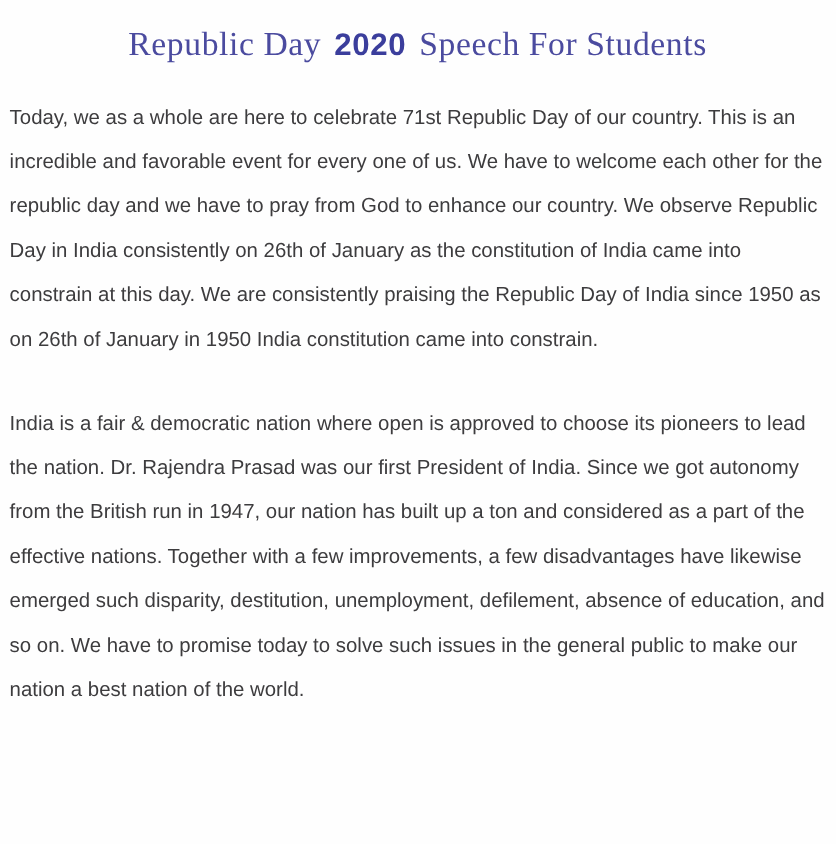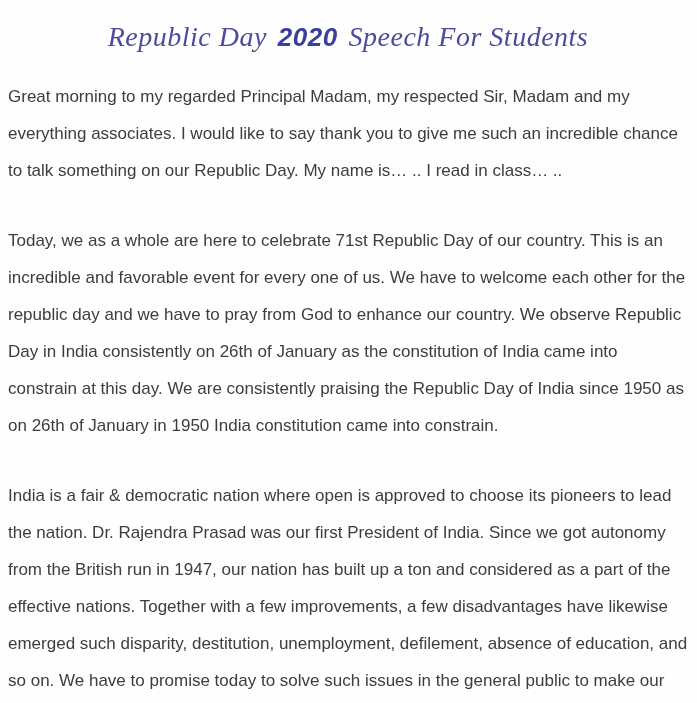--- a/index.html
+++ b/index.html
@@ -14,21 +14,20 @@
     box-sizing: border-box;
     padding: 12px 9px 0 8px;
     overflow: hidden;
     font-family: "Liberation Sans", "DejaVu Sans", sans-serif;
   }
   .doc-title {
     text-align: center;
     margin: 8px 0 26px 0;
     font-weight: normal;
     line-height: 30px;
-    font-style: italic;
   }
   .title-serif {
     font-family: "Liberation Serif", "DejaVu Serif", serif;
     font-size: 28px;
     color: #4b4b9f;
     letter-spacing: 0.5px;
   }
   .title-year {
     font-family: "Liberation Sans", "DejaVu Sans", sans-serif;
     font-size: 26px;
@@ -49,17 +48,16 @@
 <body>
 
 <div class="page">
   <h1 class="doc-title">
     <span class="title-serif">Republic Day</span>
     <span class="title-year">2020</span>
     <span class="title-serif">Speech For Students</span>
   </h1>
 
   <div class="body-text">
-    <p>Great morning to my regarded Principal Madam, my respected Sir, Madam and my everything associates. I would like to say thank you to give me such an incredible chance to talk something on our Republic Day. My name is… .. I read in class… ..</p>
     <p>Today, we as a whole are here to celebrate 71st Republic Day of our country. This is an incredible and favorable event for every one of us. We have to welcome each other for the republic day and we have to pray from God to enhance our country. We observe Republic Day in India consistently on 26th of January as the constitution of India came into constrain at this day. We are consistently praising the Republic Day of India since 1950 as on 26th of January in 1950 India constitution came into constrain.</p>
     <p>India is a fair &amp; democratic nation where open is approved to choose its pioneers to lead the nation. Dr. Rajendra Prasad was our first President of India. Since we got autonomy from the British run in 1947, our nation has built up a ton and considered as a part of the effective nations. Together with a few improvements, a few disadvantages have likewise emerged such disparity, destitution, unemployment, defilement, absence of education, and so on. We have to promise today to solve such issues in the general public to make our nation a best nation of the world.</p>
   </div>
 </div>
 
 </body></html>

